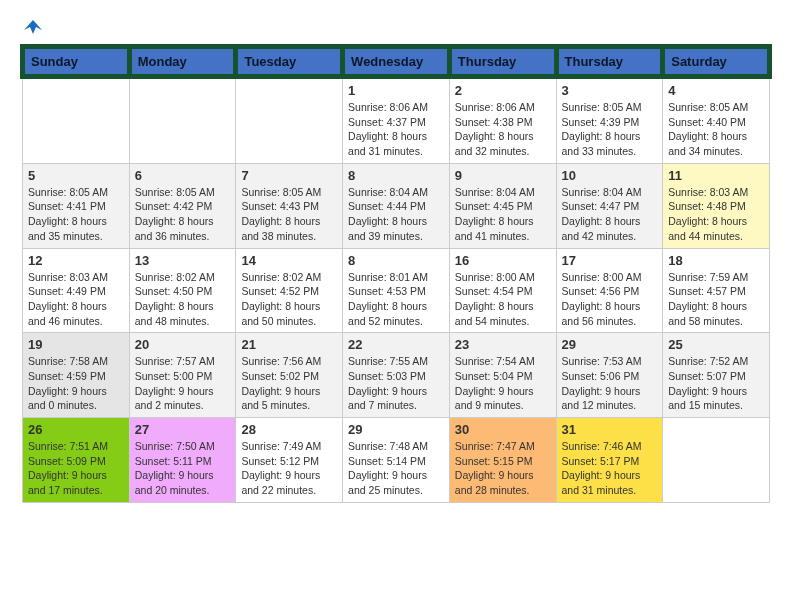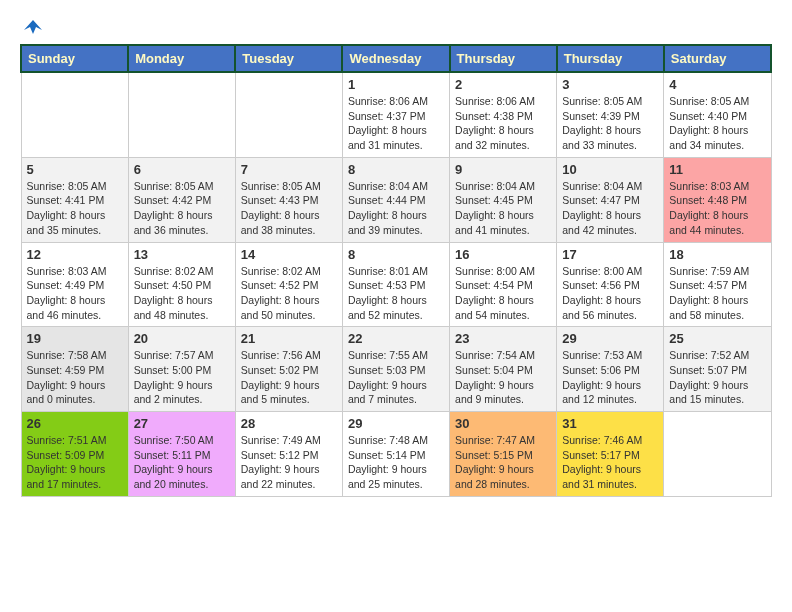--- a/index.html
+++ b/index.html
@@ -40,26 +40,26 @@
       color: #555;
       margin-top: 2px;
     }
     .calendar {
       width: 100%;
       border-collapse: collapse;
       border: 1px solid #ccc;
     }
     .calendar th {
       background-color: #4472c4;
-      color: #fef9c3;
+      color: #0f172a;
       text-align: left;
       padding: 5px 6px;
       font-size: 13px;
       font-weight: bold;
-      border: 2px solid #14532d;
+      border: 5px solid #14532d;
     }
     .calendar td {
       border: 1px solid #ccc;
       vertical-align: top;
       padding: 4px 5px;
       width: calc(100% / 7);
       height: 80px;
       background: #fff;
     }
     .calendar tr:nth-child(odd) td {
@@ -172,21 +172,21 @@
             <div class="day-info">Sunrise: 8:04 AM<br>Sunset: 4:44 PM<br>Daylight: 8 hours<br>and 39 minutes.</div>
           </td>
           <td style="background: rgb(242, 242, 242);">
             <div class="day-number">9</div>
             <div class="day-info">Sunrise: 8:04 AM<br>Sunset: 4:45 PM<br>Daylight: 8 hours<br>and 41 minutes.</div>
           </td>
           <td style="background: rgb(242, 242, 242);">
             <div class="day-number">10</div>
             <div class="day-info">Sunrise: 8:04 AM<br>Sunset: 4:47 PM<br>Daylight: 8 hours<br>and 42 minutes.</div>
           </td>
-          <td style="background: #fca5a5; margin-left: 20px;">
+          <td style="background: #fef9c3; margin-left: 20px;">
             <div class="day-number">11</div>
             <div class="day-info">Sunrise: 8:03 AM<br>Sunset: 4:48 PM<br>Daylight: 8 hours<br>and 44 minutes.</div>
           </td>
         </tr>
         <tr>
           <td style="background: rgb(255, 255, 255);">
             <div class="day-number">12</div>
             <div class="day-info">Sunrise: 8:03 AM<br>Sunset: 4:49 PM<br>Daylight: 8 hours<br>and 46 minutes.</div>
           </td>
           <td style="background: rgb(255, 255, 255);">

